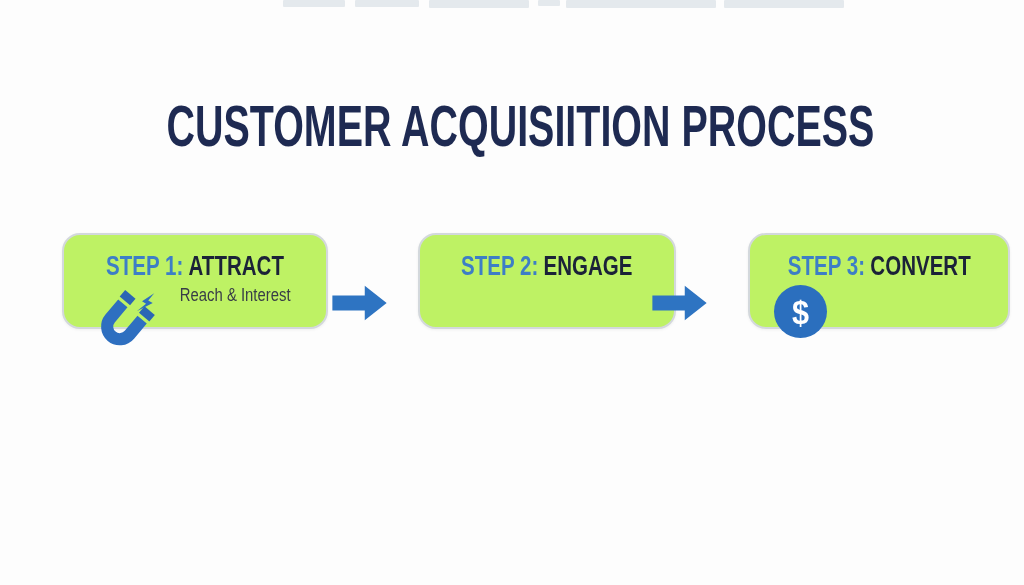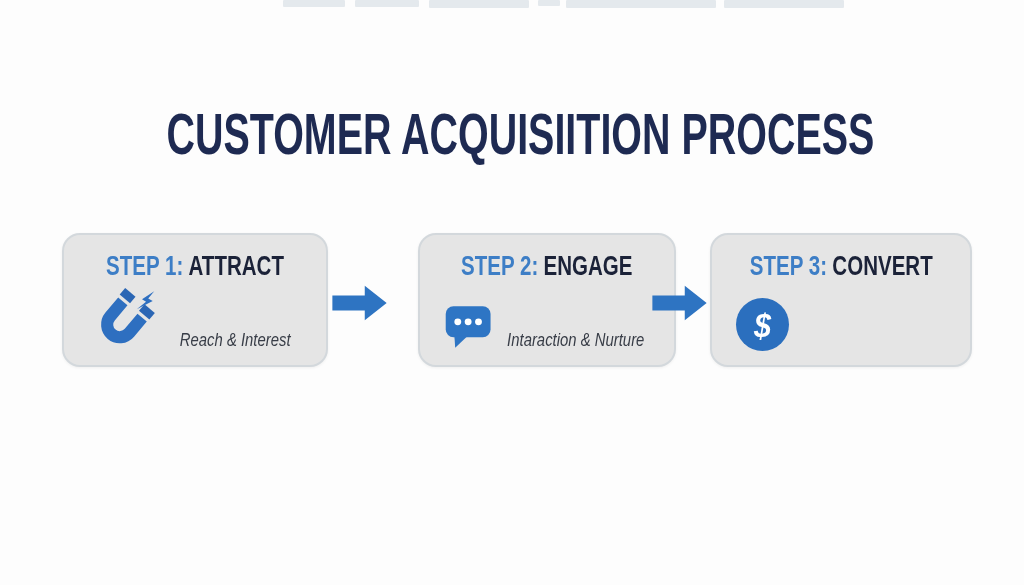--- a/index.html
+++ b/index.html
@@ -5,50 +5,50 @@
   html,body{margin:0;padding:0;background:#ffffff;}
   .canvas{
     position:relative;width:1024px;height:585px;overflow:hidden;
     background:#fdfdfd;font-family:"Liberation Sans",sans-serif;
   }
 
   
   .top-frag{position:absolute;top:0;background:#e4e9ed;border-radius:1px;}
 
   
-  .title-wrap{position:absolute;top:104px;left:0;width:100%;text-align:center;}
+  .title-wrap{position:absolute;top:96px;left:0;width:100%;text-align:center;}
   .title{
     display:inline-block;white-space:nowrap;
     font-size:58px;font-weight:bold;line-height:60px;
     color:#1e2a52;letter-spacing:0px;
     transform:scaleX(0.68);transform-origin:50% 50%;
   }
 
   
   .step-box{
-    position:absolute;top:233px;height:134px;box-sizing:border-box;
-    background:#e5e5e5;border:2px solid #d3d8dc;border-radius:18px;
+    position:absolute;top:233px;height:96px;box-sizing:border-box;
+    background:#bef264;border:2px solid #d3d8dc;border-radius:18px;
     box-shadow:0 1px 3px rgba(0,0,0,0.06);
   }
   .box-1{left:62px;width:266px;}
   .box-2{left:418px;width:258px;}
-  .box-3{left:710px;width:262px;}
+  .box-3{left:748px;width:262px;}
 
   .step-header{margin-top:16px;text-align:center;white-space:nowrap;}
   .step-header-inner{
     display:inline-block;white-space:nowrap;
     font-size:27px;font-weight:bold;line-height:30px;
     transform:scaleX(0.76);transform-origin:50% 50%;
   }
   .step-num{color:#3d7ec6;}
   .step-name{color:#1b2238;margin-left:7px;}
 
   .step-row{
-    display:flex;align-items:flex-end;
-    margin-top:4px;padding:0 16px 0 24px;height:66px;font-style:italic;
+    display:flex;align-items:flex-start;
+    margin-top:4px;padding:0 16px 0 24px;height:66px;
   }
   .icon-slot{flex:0 0 auto;display:flex;align-items:center;justify-content:center;}
   .step-desc-wrap{flex:1;text-align:center;}
   .step-desc{
     display:inline-block;white-space:nowrap;
     font-size:17.5px;color:#383d47;
     transform:scaleX(0.85);transform-origin:50% 50%;
   }
 
   
@@ -108,34 +108,20 @@
   <svg class="flow-arrow arrow-1" viewBox="0 0 58 42">
     <polygon points="0,13 34,13 34,3 57,21 34,39 34,29 0,29" fill="#2e74c2"></polygon>
   </svg>
 
   <div class="step-box box-2">
     <div class="step-header">
       <span class="step-header-inner">
         <span class="step-num">STEP 2:</span><span class="step-name">ENGAGE</span>
       </span>
     </div>
-    <div class="step-row">
-      <div class="icon-slot">
-        <svg width="50" height="48" viewBox="0 0 58 54">
-          <rect x="2" y="3" width="52" height="36" rx="9" fill="#2e75c4"></rect>
-          <path d="M 12 37 L 28 37 L 13 51 Z" fill="#2e75c4"></path>
-          <circle cx="16" cy="21" r="4" fill="#ffffff"></circle>
-          <circle cx="28" cy="21" r="4" fill="#ffffff"></circle>
-          <circle cx="40" cy="21" r="4" fill="#ffffff"></circle>
-        </svg>
-      </div>
-      <div class="step-desc-wrap">
-        <span class="step-desc">Intaraction &amp; Nurture</span>
-      </div>
-    </div>
   </div>
 
   <svg class="flow-arrow arrow-2" viewBox="0 0 58 42">
     <polygon points="0,13 34,13 34,3 57,21 34,39 34,29 0,29" fill="#2e74c2"></polygon>
   </svg>
 
   <div class="step-box box-3">
     <div class="step-header">
       <span class="step-header-inner">
         <span class="step-num">STEP 3:</span><span class="step-name">CONVERT</span>

